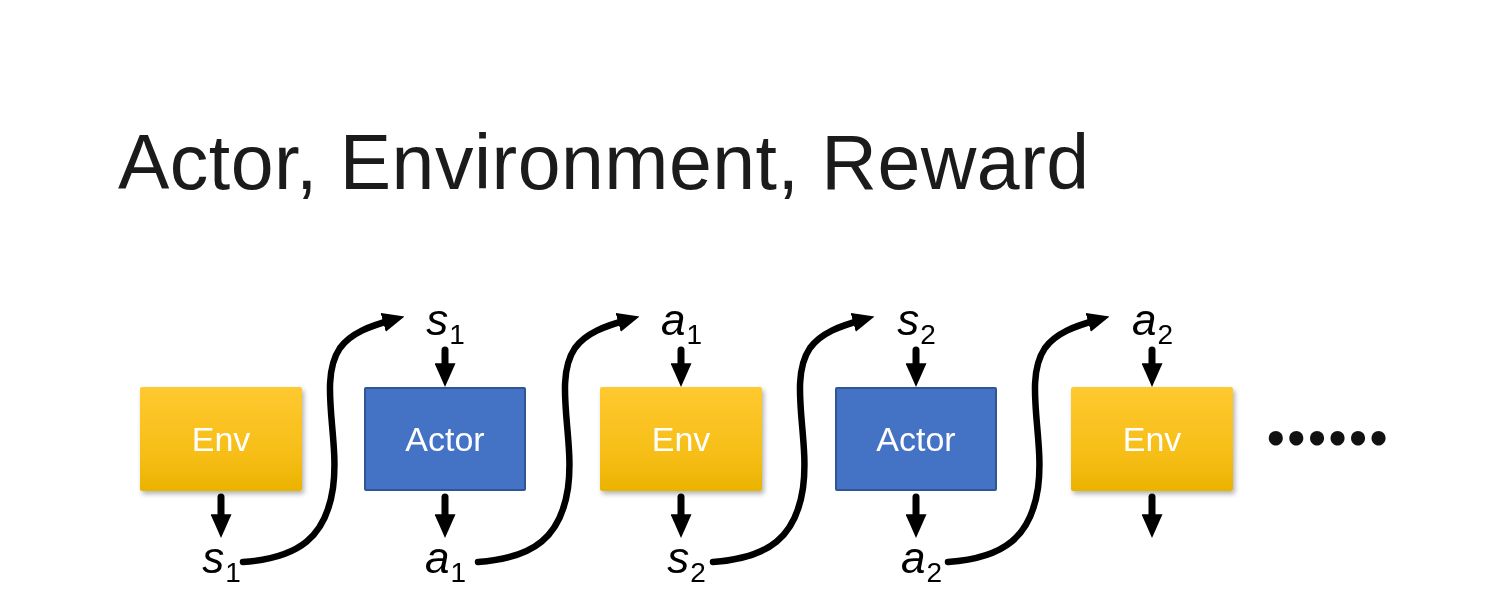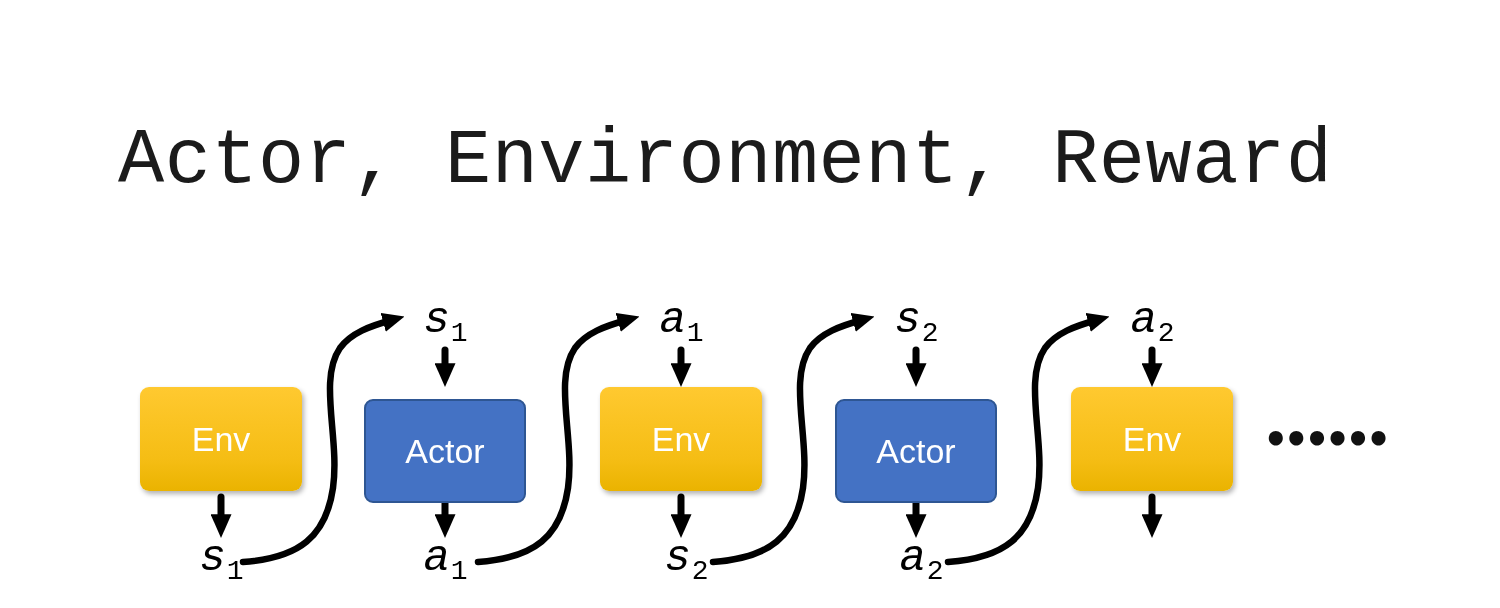--- a/index.html
+++ b/index.html
@@ -17,21 +17,21 @@
   }
   .slide-title {
     position: absolute;
     left: 118px;
     top: 118px;
     margin: 0;
     font-size: 77px;
     font-weight: 300;
     letter-spacing: 0.5px;
     color: var(--title, #1b1b1b);
-    font-family: Liberation Mono, monospace;
+    font-family: Liberation Sans, sans-serif;
     white-space: nowrap;
   }
   .arrows-layer {
     position: absolute;
     left: 0;
     top: 0;
     width: 1500px;
     height: 608px;
     pointer-events: none;
   }
@@ -46,40 +46,39 @@
   .box {
     position: absolute;
     top: 387px;
     width: 162px;
     height: 104px;
     display: flex;
     align-items: center;
     justify-content: center;
     font-size: 34px;
     color: var(--box-text, #ffffff);
-    border-radius: 9px;
+    border-radius: 2px;
     box-sizing: border-box;
   }
   .box.env {
     background: linear-gradient(180deg, var(--env-top, #ffc930) 0%, #f5bd14 70%, var(--env-bottom, #eab300) 100%);
     box-shadow: 2px 3px 5px rgba(0,0,0,0.30);
   }
   .box.actor {
     background: var(--actor-fill, #4472c4);
     border: 2px solid var(--actor-border, #2e5693);
-    margin-top: 12px;
   }
   .mlabel {
     position: absolute;
     width: 110px;
     height: 52px;
     line-height: 52px;
     text-align: center;
     color: #000;
-    font-family: Liberation Mono, monospace;
+    font-family: Liberation Sans, sans-serif;
     white-space: nowrap;
   }
   .mlabel .mi {
     font-style: italic;
     font-size: 44px;
   }
   .mlabel .msub {
     font-style: normal;
     font-size: 28px;
     position: relative;

